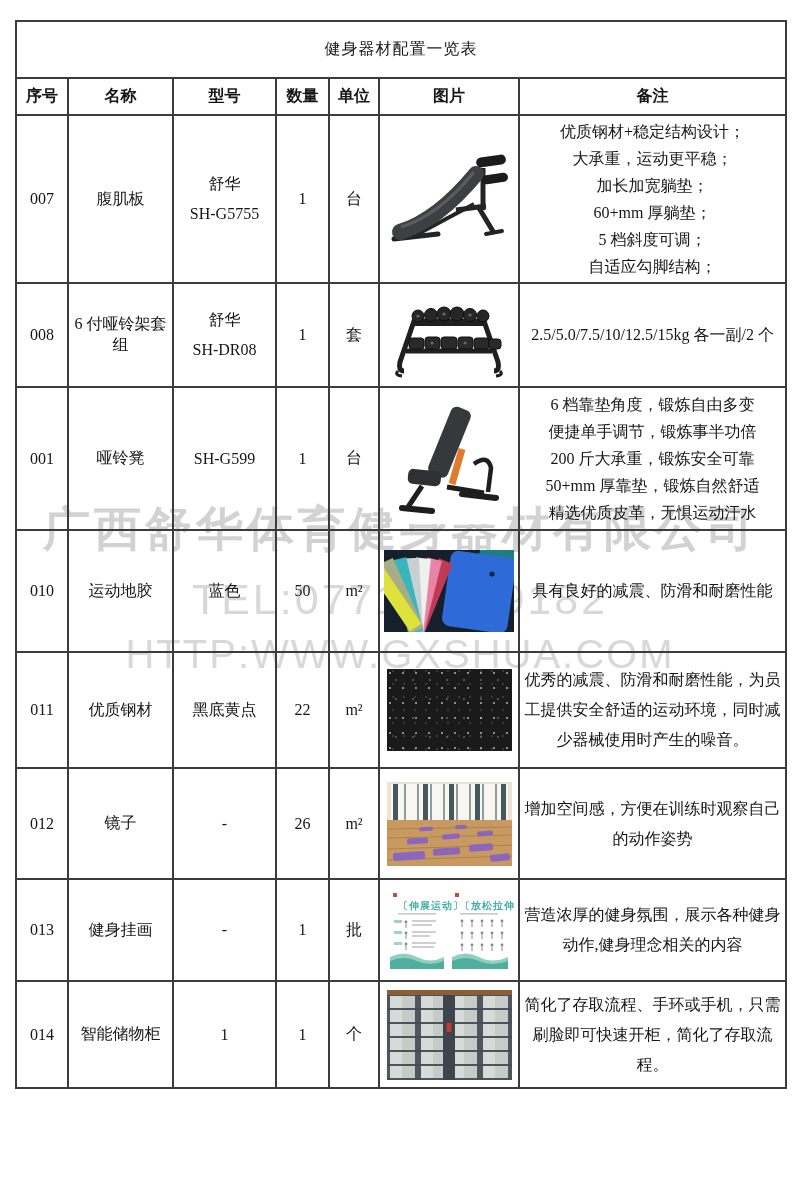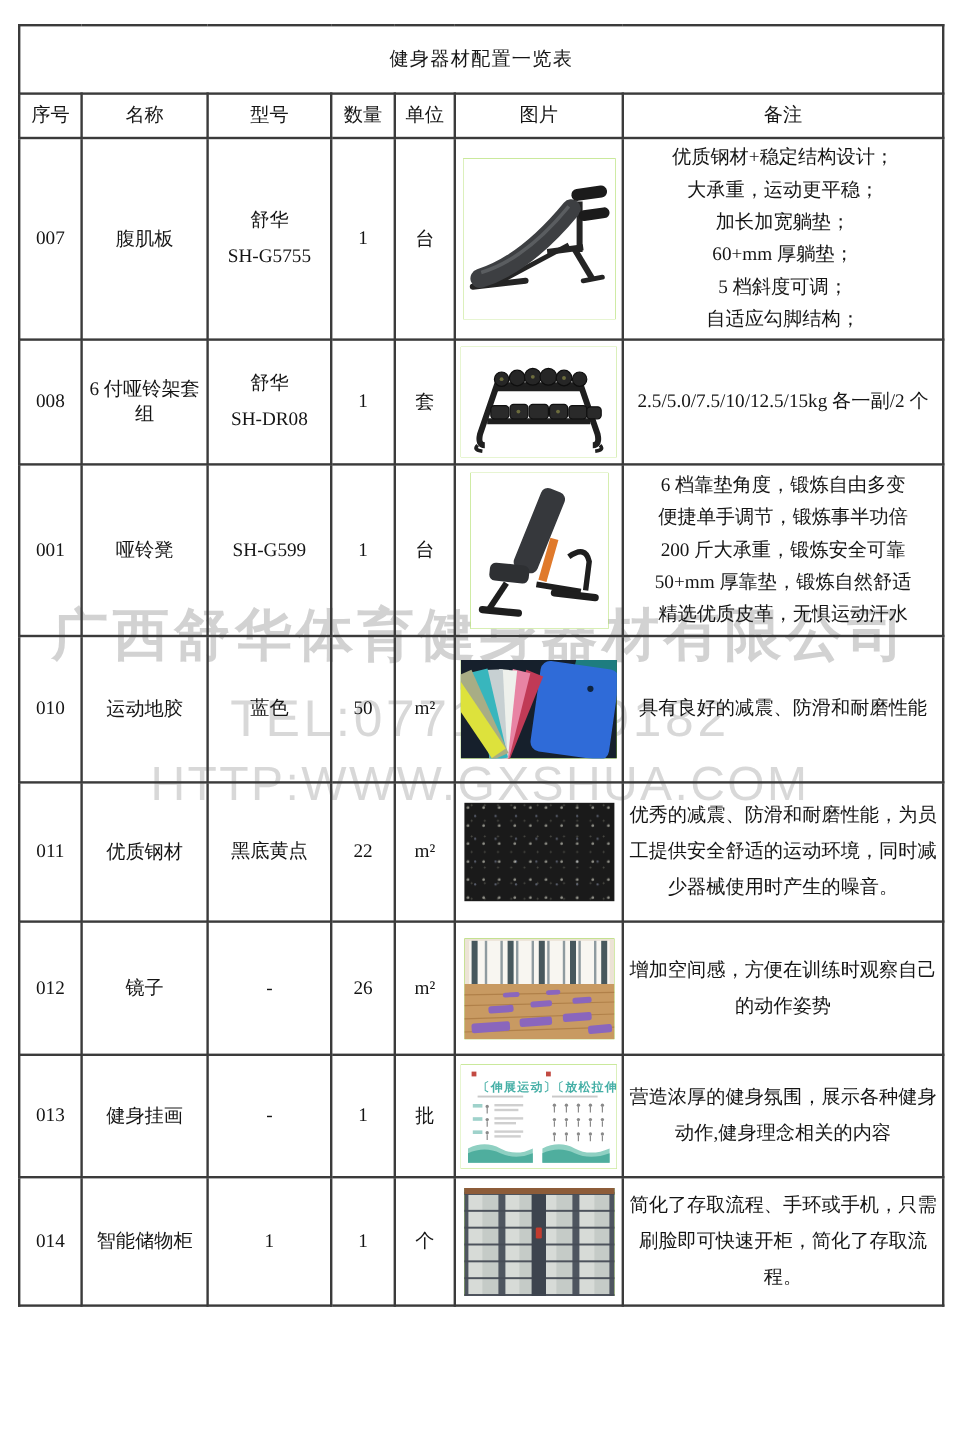--- a/index.html
+++ b/index.html
@@ -13,21 +13,21 @@
   .wm1{font-size:47px;font-weight:bold;letter-spacing:4px;}
   .wm2{font-size:43px;letter-spacing:3px;margin-top:14px;font-family:"Liberation Sans","DejaVu Sans",sans-serif;color:#cfcfcf;}
   .wm3{font-size:40px;letter-spacing:2px;margin-top:8px;font-family:"Liberation Sans","DejaVu Sans",sans-serif;color:#cfcfcf;}
 
   
   table.doc{position:absolute;left:15px;top:20px;width:770px;z-index:2;
             border-collapse:collapse;table-layout:fixed;background:transparent;border-radius:10px;}
   table.doc td,table.doc th{border:2px solid #3b3b3b;vertical-align:middle;text-align:center;
             font-size:16px;font-weight:normal;padding:2px;background:transparent;word-break:break-word;}
   td.title-cell{height:51px;font-size:24px;font-weight:bold;letter-spacing:1px;}
-  tr.head-row th{height:31px;font-weight:normal;}
+  tr.head-row th{height:31px;font-weight:bold;}
   .model div{line-height:30px;}
   td.remarks{text-align:left;padding:6px 8px 6px 12px;font-size:15px;margin-top:34px;}
   .rem-lines div{line-height:27px;}
   .rem-para div{line-height:30px;}
   td.pic{padding:0;}
   .photo{position:relative;z-index:2;display:inline-block;background:#84cc16;vertical-align:middle;line-height:0;}
 
   
   .mat-photo{width:125px;height:82px;background-color:#1a1a1a;
     background-image:

